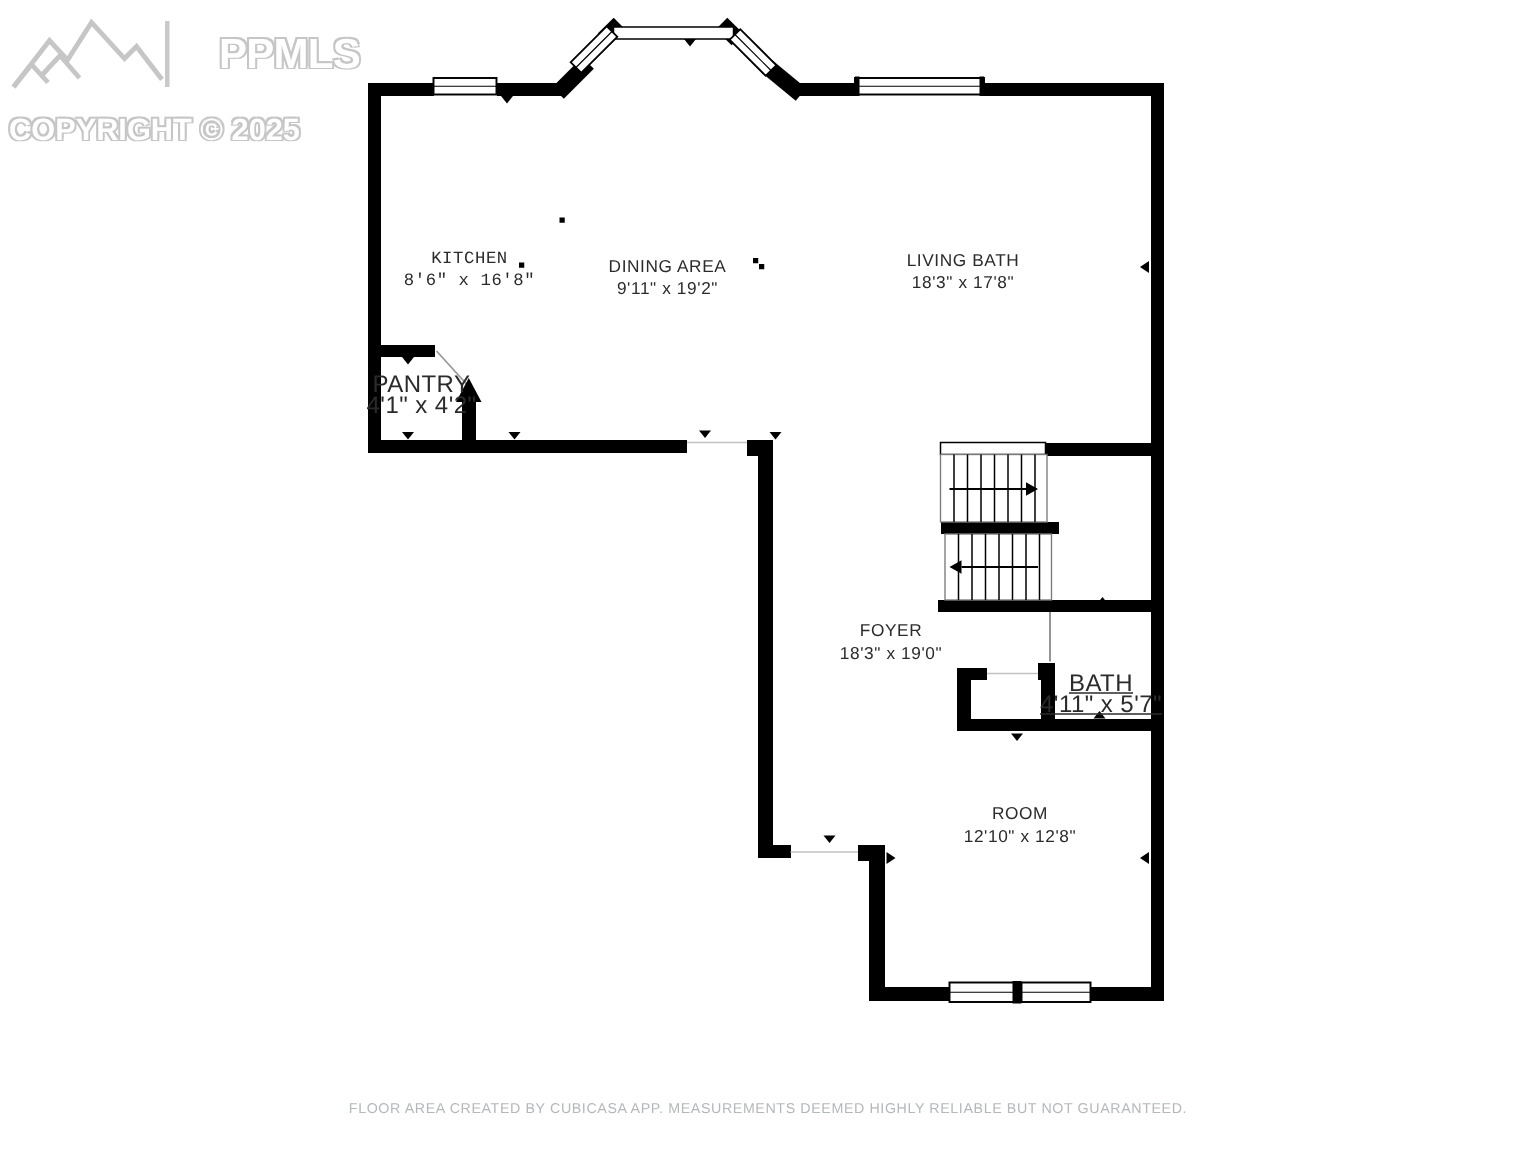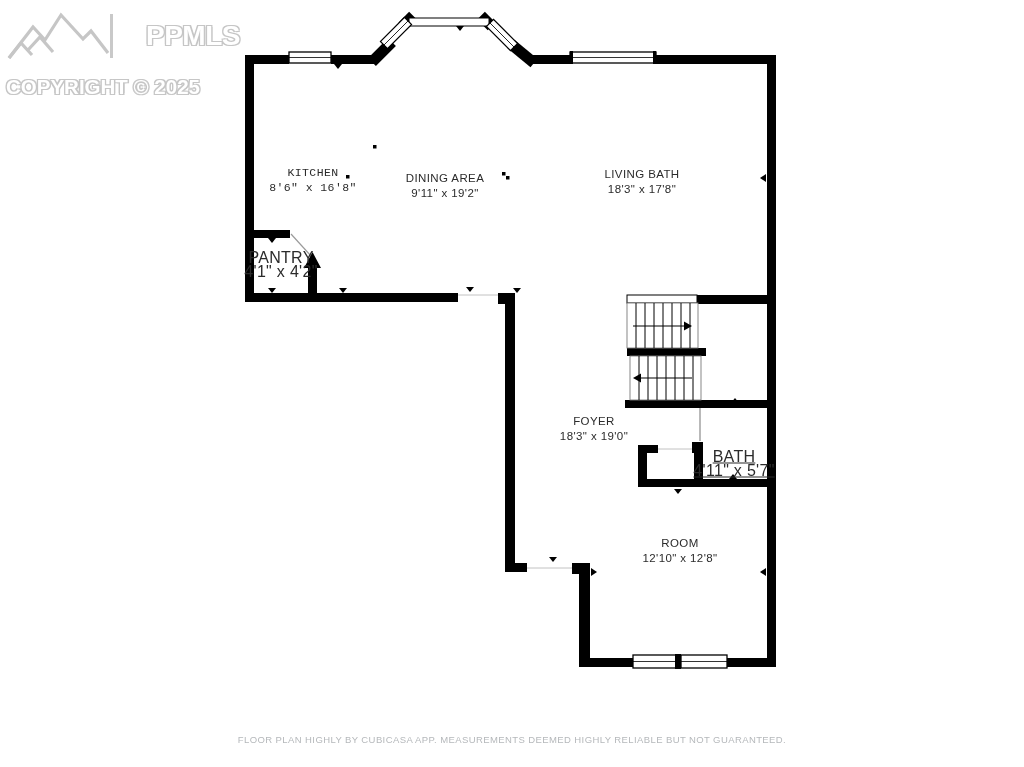--- a/index.html
+++ b/index.html
@@ -210,15 +210,15 @@
   <div class="watermark">
     <svg class="wm-logo" width="104" height="54" viewBox="0 0 104 54">
       <path d="M3,50 L27,19 L39,32 L55,7 L77,31 L85,23 L102,45" fill="none" stroke="#c6c6c6" stroke-width="3.2" stroke-linejoin="miter"></path>
       <path d="M3,50 L15,35 L26,47 M22,42 L34,29 L47,44" fill="none" stroke="#c6c6c6" stroke-width="3.2" stroke-linejoin="miter"></path>
     </svg>
     <div class="wm-divider"></div>
     <div class="wm-outline wm-brand">PPMLS</div>
     <div class="wm-outline wm-copy">COPYRIGHT © 2025</div>
   </div>
 
-  <div class="footer">FLOOR PLAN HIGHLY BY CUBICASA APP. MEASUREMENTS DEEMED HIGHLY RELIABLE BUT NOT GUARANTEED.</div>
+  <div class="footer">FLOOR AREA CREATED BY CUBICASA APP. MEASUREMENTS DEEMED HIGHLY RELIABLE BUT NOT GUARANTEED.</div>
 
 </div>
 
 </body></html>

